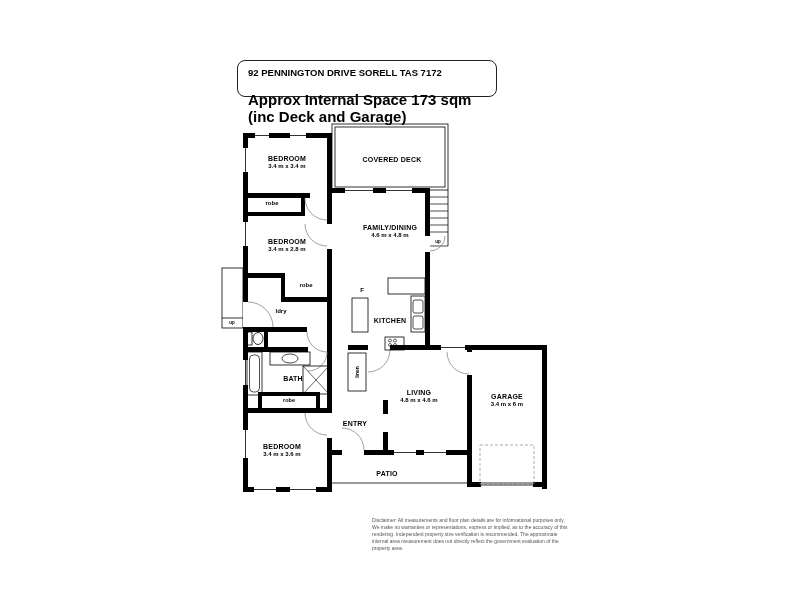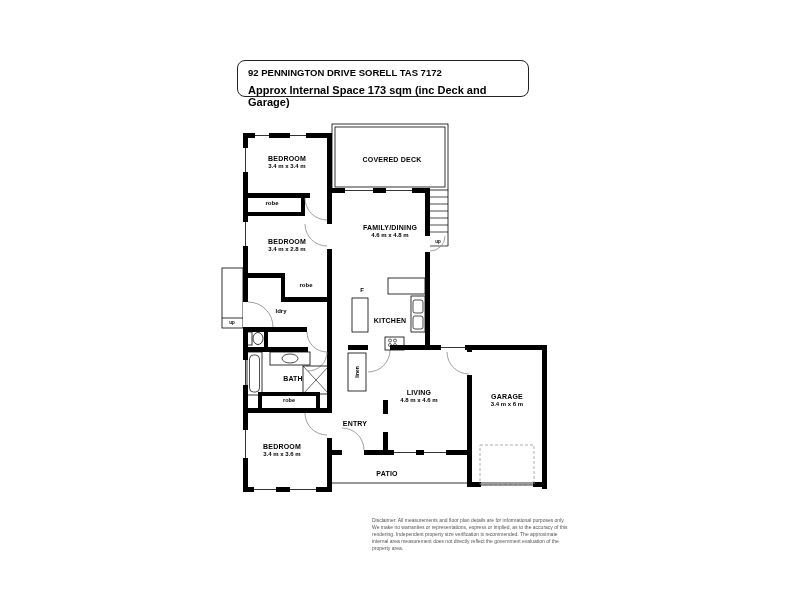--- a/index.html
+++ b/index.html
@@ -6,24 +6,24 @@
   #stage{position:relative;width:800px;height:600px;background:#ffffff;overflow:hidden;
          font-family:"Liberation Sans",sans-serif;color:#000;}
   svg{position:absolute;left:0;top:0;}
   .lbl{position:absolute;transform:translate(-50%,-50%);font-weight:bold;white-space:nowrap;
        text-align:center;line-height:1.2;}
   .rname{font-size:7px;letter-spacing:.2px;}
   .rdims{font-size:6px;}
   .sm{font-size:6px;}
   .tiny{font-size:4.5px;font-weight:bold;}
   .vert{transform:translate(-50%,-50%) rotate(-90deg);font-size:5px;font-weight:bold;}
-  #title-box{position:absolute;left:237px;top:60px;width:292px;height:37px;border:1.3px solid #222;
+  #title-box{position:absolute;left:237px;top:60px;width:260px;height:37px;border:1.3px solid #222;
              border-radius:8px;box-sizing:border-box;padding:6px 0 0 10px;background:#fff;}
   #title-box .l1{font-size:9.5px;font-weight:bold;}
-  #title-box .l2{font-size:11px;font-weight:bold;margin-top:6px;}
+  #title-box .l2{font-size:15px;font-weight:bold;margin-top:13px;}
   #disclaimer{position:absolute;left:372px;top:517px;width:198px;font-size:5px;line-height:1.4;
               color:#555;text-align:left;}
 </style>
 </head>
 <body>
 
 <div id="stage">
 
   <div id="title-box">
     <div class="l1">92 PENNINGTON DRIVE SORELL TAS 7172</div>

